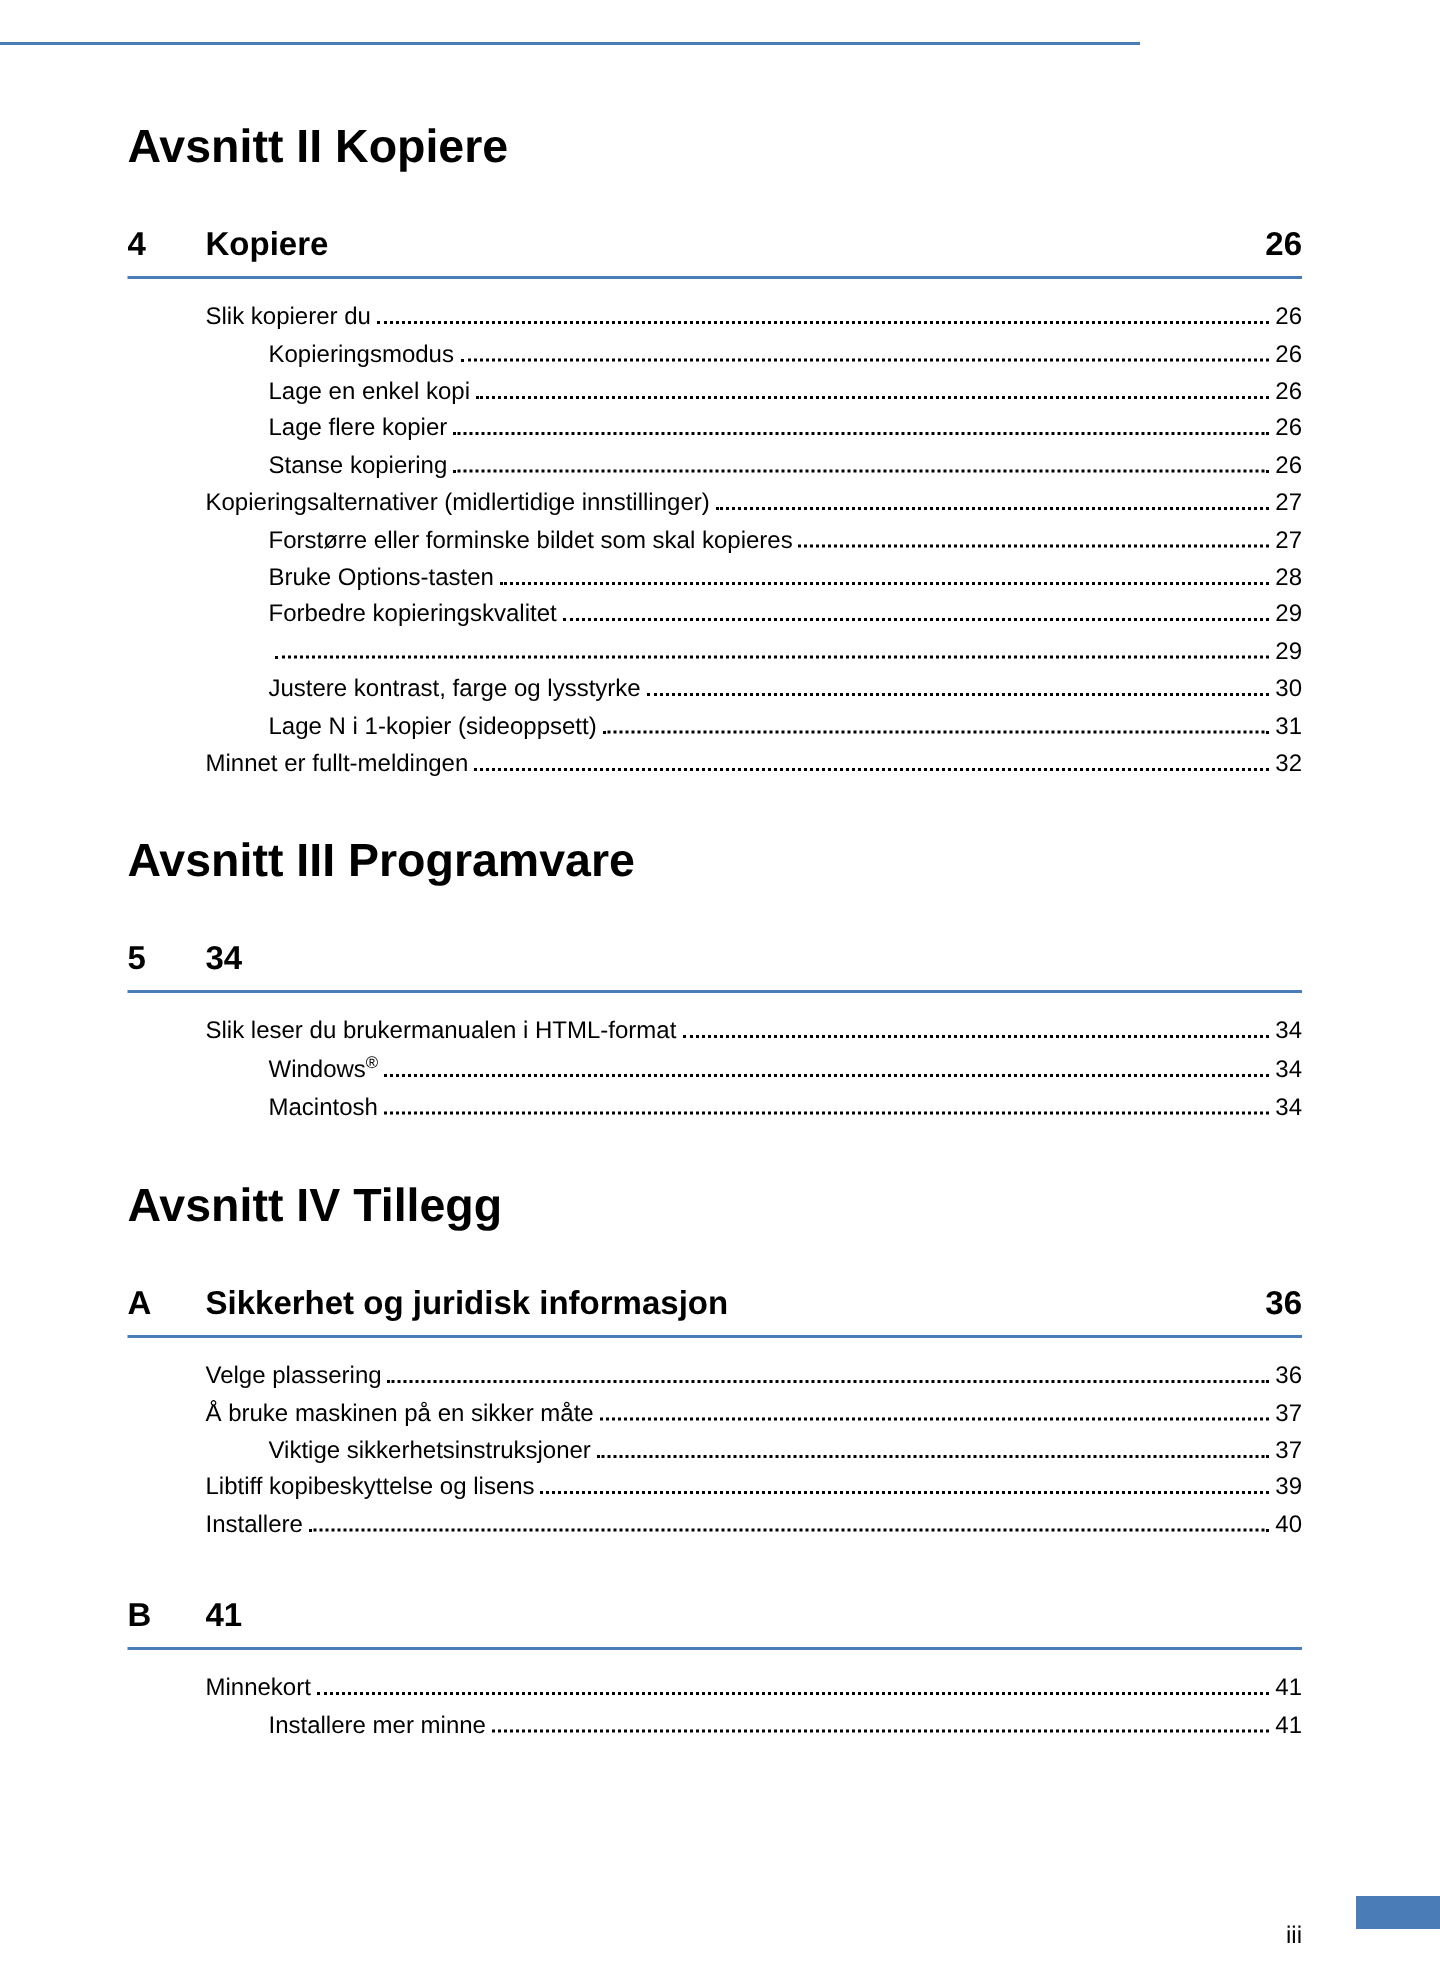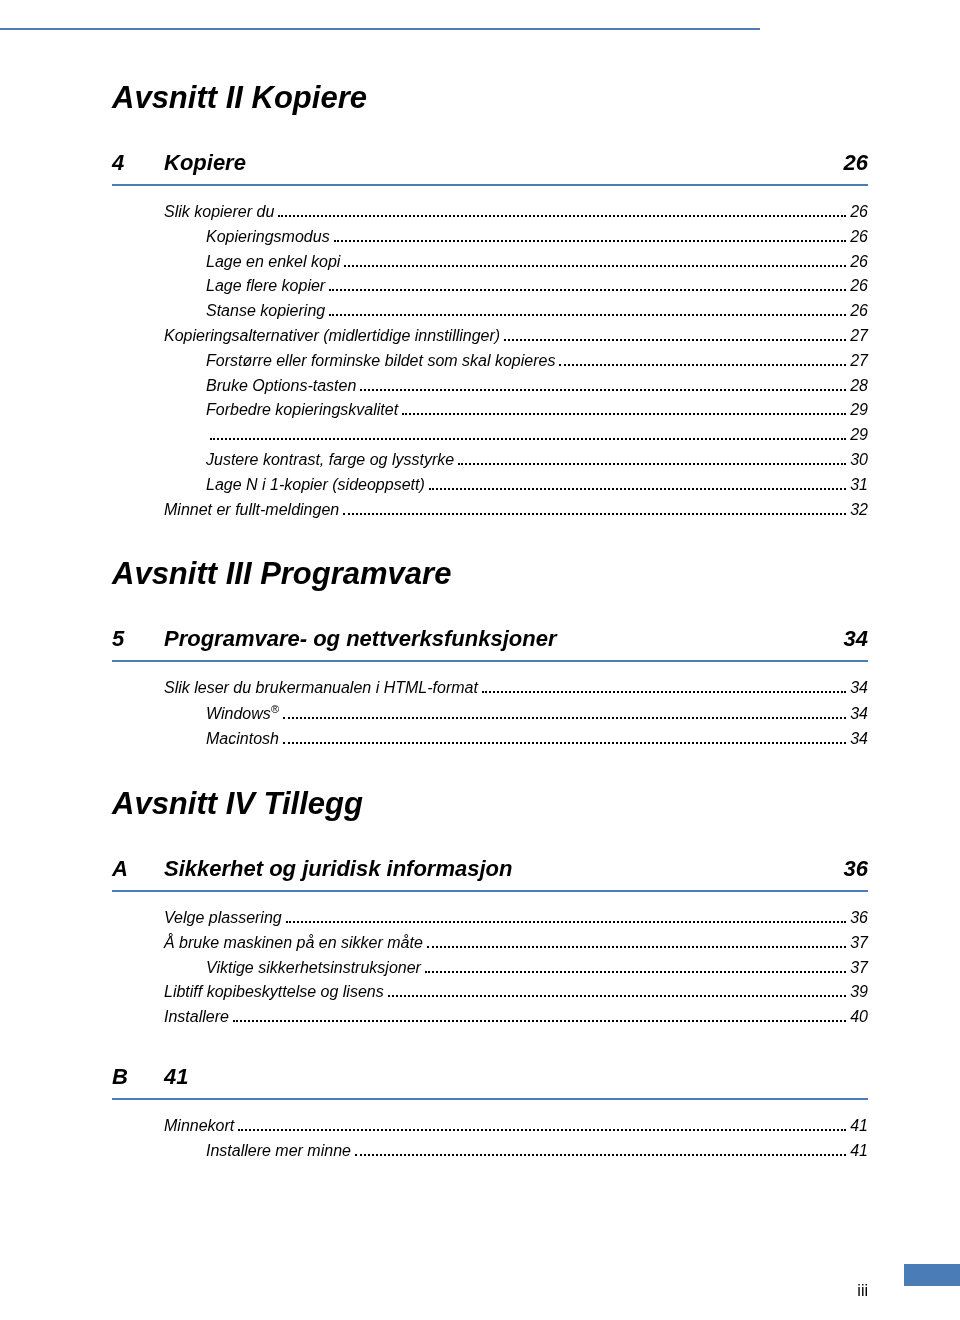--- a/index.html
+++ b/index.html
@@ -13,22 +13,21 @@
   }
   .top-rule {
     position: absolute;
     top: 28px;
     left: 0;
     width: 760px;
     height: 2px;
     background: #4a7db8;
   }
   .content {
-    padding: 80px 92px 0 112px;
-    font-style: italic;
+    padding: 80px 92px 0 85px;
   }
   .section-title {
     font-size: 31px;
     font-weight: bold;
     margin-bottom: 34px;
     color: #000;
   }
   .chapter {
     margin-bottom: 34px;
   }
@@ -169,21 +168,20 @@
           <span class="toc-label">Minnet er fullt-meldingen</span>
           <span class="dots"></span>
           <span class="toc-page">32</span>
         </div>
       </div>
     </div>
     <div class="section-title">Avsnitt III  Programvare</div>
     <div class="chapter">
       <div class="chapter-head">
         <span class="chap-num">5</span>
-        <span class="chap-title">Programvare- og nettverksfunksjoner</span>
         <span class="chap-page">34</span>
       </div>
       <div class="chapter-underline"></div>
       <div class="toc">
         <div class="toc-row toc-indent-1">
           <span class="toc-label">Slik leser du brukermanualen i HTML-format</span>
           <span class="dots"></span>
           <span class="toc-page">34</span>
         </div>
         <div class="toc-row toc-indent-2">

